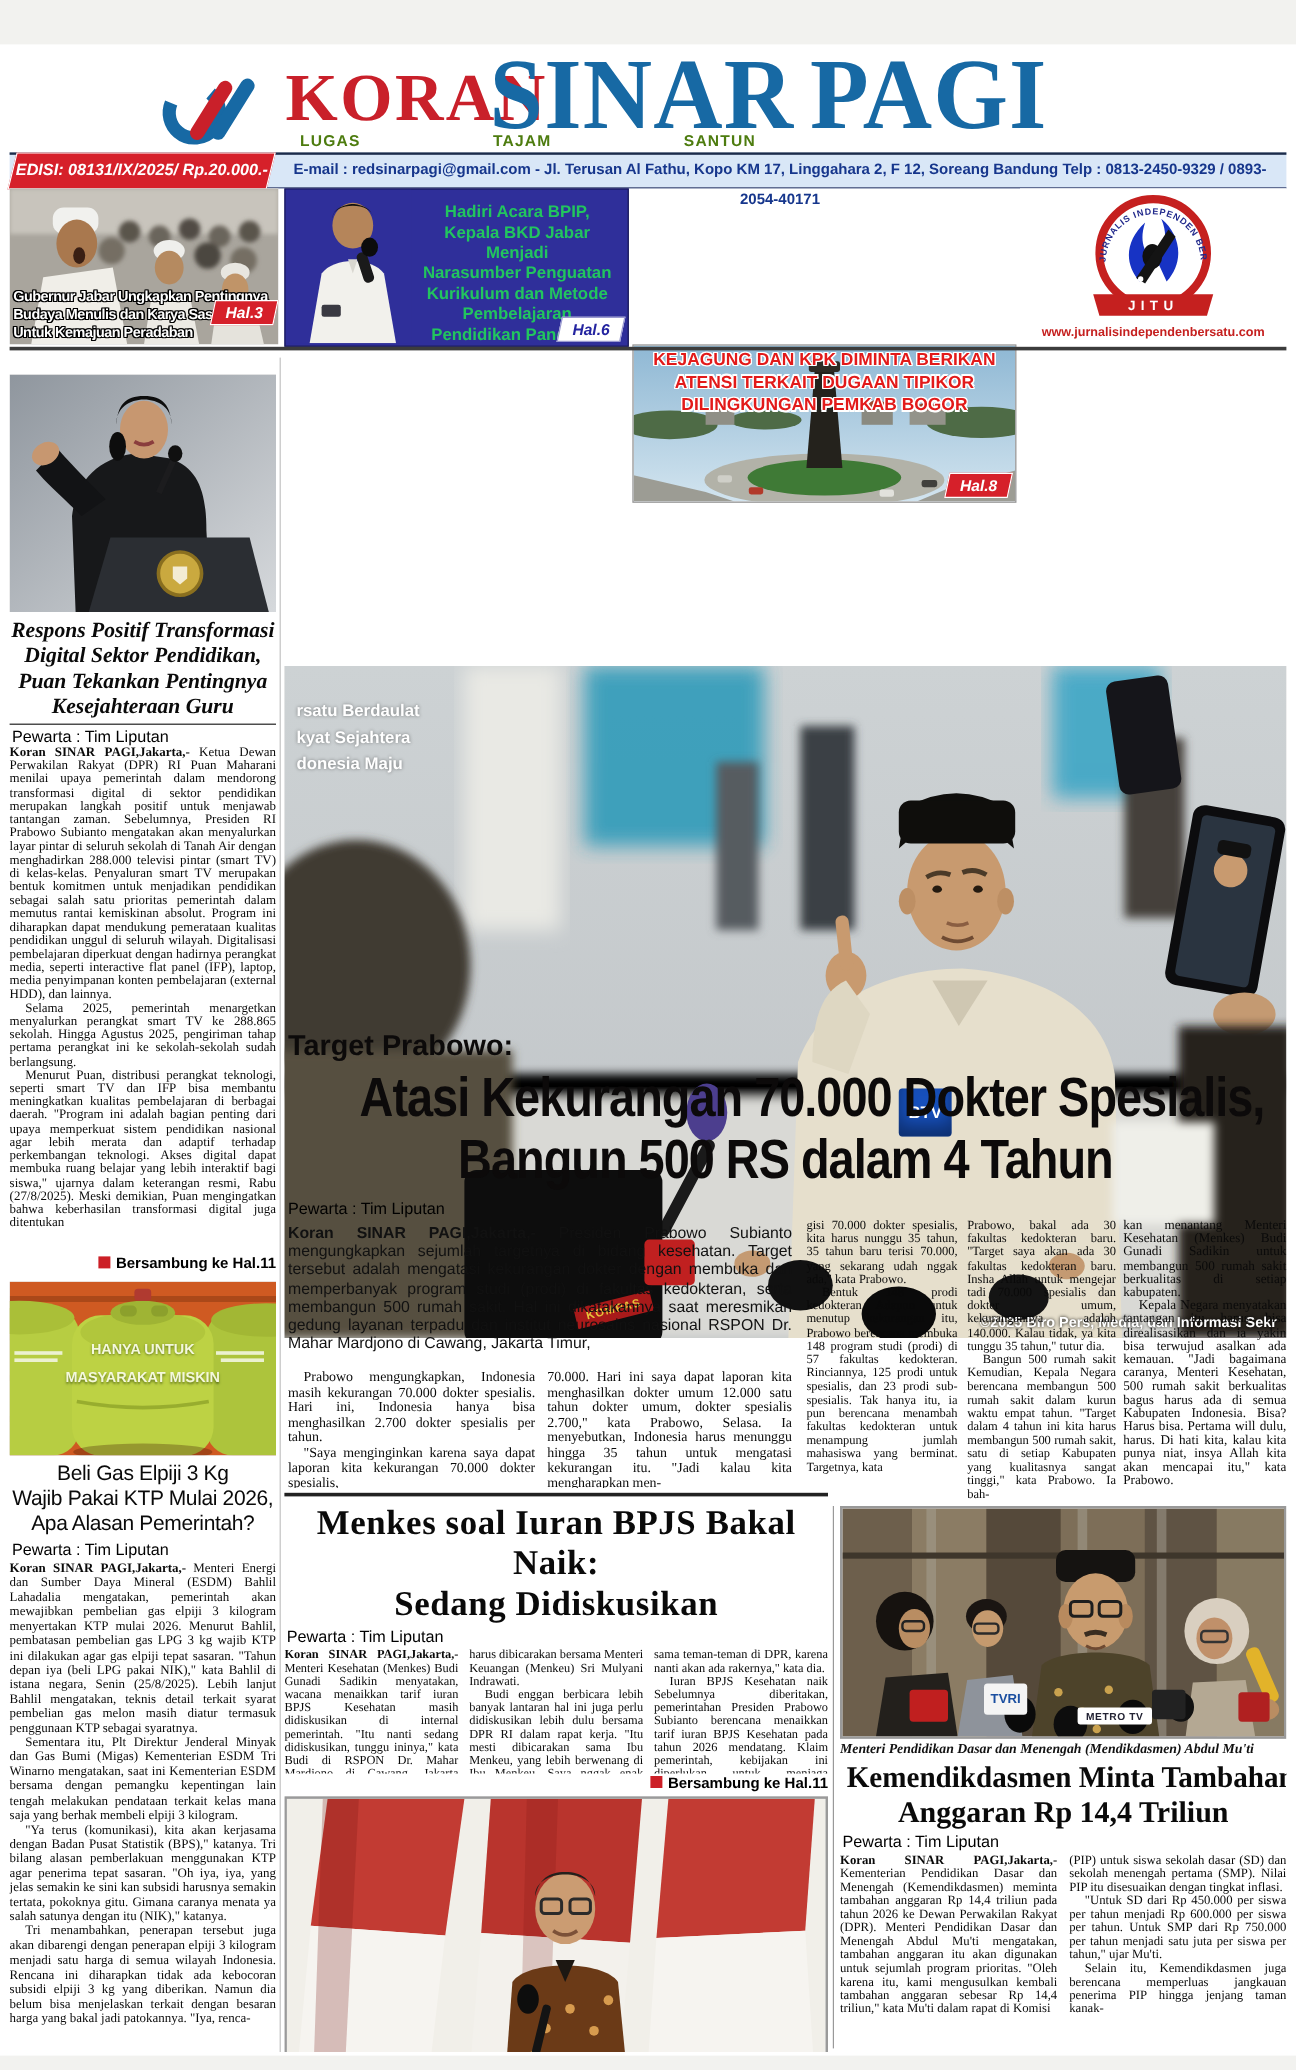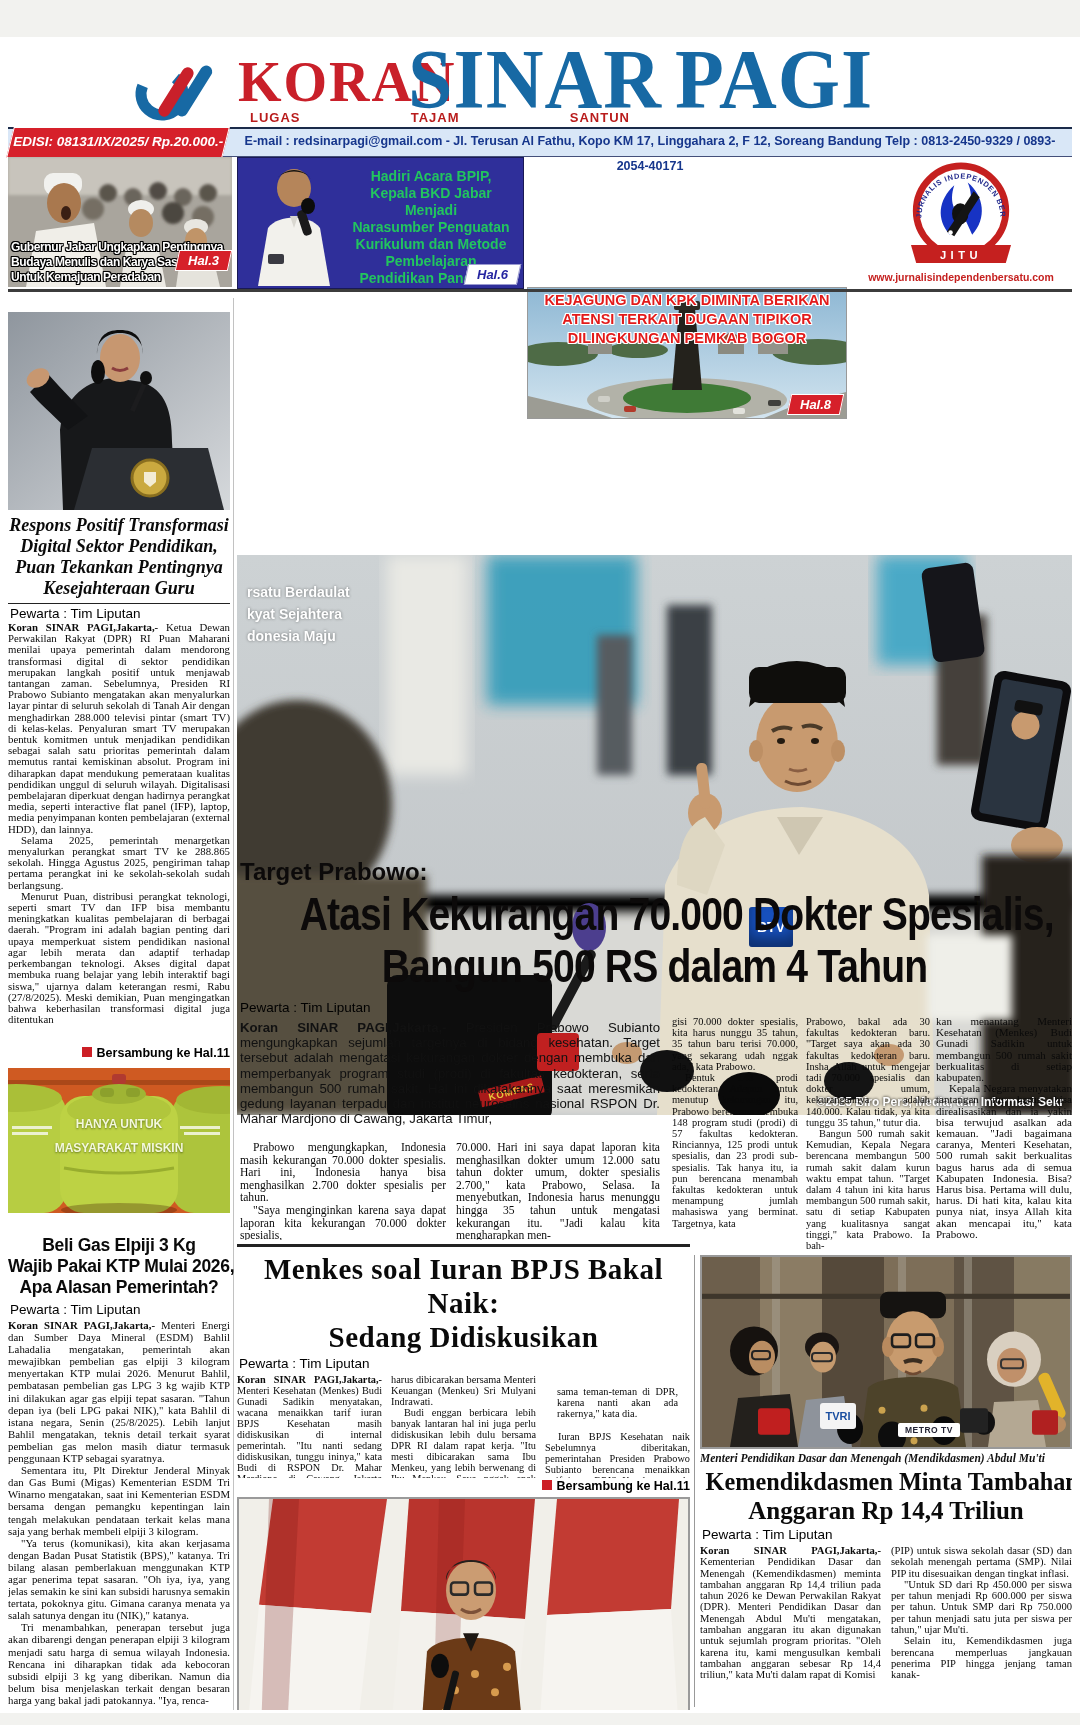--- a/index.html
+++ b/index.html
@@ -34,21 +34,21 @@
   <div class="abs" style="left:0;top:0;width:1080px;height:37px;background:#f2f2ef;"></div>
   <div class="abs" style="left:0;top:1713px;width:1080px;height:12px;background:#f2f2ef;"></div>
 
   <div class="abs" style="left:8px;top:38px;width:1064px;height:88px;">
     <svg class="abs" style="left:120px;top:22px;" width="112" height="64" viewBox="0 0 112 64">
       <circle cx="34" cy="34" r="21" fill="none" stroke="#1769a4" stroke-width="11" stroke-dasharray="92 42" transform="rotate(-50 34 34)"></circle>
       <rect x="42" y="4" width="12" height="56" rx="6" fill="#c9202a" transform="rotate(32 48 32)"></rect>
       <rect x="60" y="2" width="12" height="58" rx="6" fill="#1769a4" transform="rotate(32 66 31)"></rect>
     </svg>
     <div class="abs serif" style="left:230px;top:12px;font-size:56px;font-weight:bold;color:#c9202a;letter-spacing:2px;">KORAN</div>
-    <div class="abs" style="left:242px;top:72px;width:380px;display:flex;justify-content:space-between;font-size:13px;font-weight:bold;color:#b91c1c;letter-spacing:1px;gap:41px;">
+    <div class="abs" style="left:242px;top:72px;width:380px;display:flex;justify-content:space-between;font-size:13px;font-weight:bold;color:#4d7c0f;letter-spacing:1px;gap:41px;">
       <span>LUGAS</span>
       <span>TAJAM</span>
       <span>SANTUN</span>
     </div>
     <div class="abs serif" style="left:400px;top:-6px;font-size:80px;font-weight:bold;color:#1769a4;letter-spacing:1px;word-spacing:-8px;transform:scaleY(1.05);transform-origin:top;">SINAR PAGI</div>
   </div>
 
   <div class="abs" style="left:8px;top:127px;width:1064px;height:27px;background:#d9e7f7;border-top:2px solid #1b2b4a;border-bottom:1px solid #44507a;">
     <div class="abs" style="left:2px;top:-2px;width:214px;height:29px;background:#d6202a;transform:skewX(-14deg);border:1px solid #fff;">
       <div style="transform:skewX(14deg);font:italic bold 13.5px 'Liberation Sans',sans-serif;color:#fff;text-align:center;line-height:27px;">EDISI: 08131/IX/2025/ Rp.20.000.-</div>
@@ -259,21 +259,21 @@
         <rect x="104" y="6" width="14" height="10" rx="3" fill="#b03a30"></rect>
         <path d="M56,100 q55,10 110,0" stroke="#98ad2e" stroke-width="3" fill="none"></path>
         <ellipse cx="111" cy="142" rx="58" ry="7" fill="rgba(60,20,0,0.3)"></ellipse>
       </svg>
       <div class="abs" style="left:0;top:44px;width:100%;text-align:center;color:#f4f8dc;font-weight:bold;font-size:12px;line-height:24px;text-shadow:0 1px 2px rgba(40,60,0,.6);">
         <div>HANYA UNTUK</div>
         <div>MASYARAKAT MISKIN</div>
       </div>
     </div>
 
-    <div class="center" style="font-weight:bold;font-size:17.5px;line-height:21px;padding:22px 0 3px;letter-spacing:-0.3px;color:#0a0a0a;">
+    <div class="center" style="font-weight:normal;font-size:17.5px;line-height:21px;padding:4px 0 3px;letter-spacing:-0.3px;color:#0a0a0a;">
       <div class="nowrap">Beli Gas Elpiji 3 Kg</div>
       <div class="nowrap">Wajib Pakai KTP Mulai 2026,</div>
       <div class="nowrap">Apa Alasan Pemerintah?</div>
     </div>
     <div class="pewarta" style="padding:1px 0 2px 2px;">Pewarta : Tim Liputan</div>
     <div class="bodytxt clip" style="flex:1;font-size:10.8px;line-height:12.1px;">
       <p style="margin:0;"><b>Koran SINAR PAGI,Jakarta,-</b><span> Menteri Energi dan Sumber Daya Mineral (ESDM) Bahlil Lahadalia mengatakan, pemerintah akan mewajibkan pembelian gas elpiji 3 kilogram menyertakan KTP mulai 2026. Menurut Bahlil, pembatasan pembelian gas LPG 3 kg wajib KTP ini dilakukan agar gas elpiji tepat sasaran. "Tahun depan iya (beli LPG pakai NIK)," kata Bahlil di istana negara, Senin (25/8/2025). Lebih lanjut Bahlil mengatakan, teknis detail terkait syarat pembelian gas melon masih diatur termasuk penggunaan KTP sebagai syaratnya.</span></p>
       <p class="ind" style="margin:0;">Sementara itu, Plt Direktur Jenderal Minyak dan Gas Bumi (Migas) Kementerian ESDM Tri Winarno mengatakan, saat ini Kementerian ESDM bersama dengan pemangku kepentingan lain tengah melakukan pendataan terkait kelas mana saja yang berhak membeli elpiji 3 kilogram.</p>
       <p class="ind" style="margin:0;">"Ya terus (komunikasi), kita akan kerjasama dengan Badan Pusat Statistik (BPS)," katanya. Tri bilang alasan pemberlakuan menggunakan KTP agar penerima tepat sasaran. "Oh iya, iya, yang jelas semakin ke sini kan subsidi harusnya semakin tertata, pokoknya gitu. Gimana caranya menata ya salah satunya dengan itu (NIK)," katanya.</p>
       <p class="ind" style="margin:0;">Tri menambahkan, penerapan tersebut juga akan dibarengi dengan penerapan elpiji 3 kilogram menjadi satu harga di semua wilayah Indonesia. Rencana ini diharapkan tidak ada kebocoran subsidi elpiji 3 kg yang diberikan. Namun dia belum bisa menjelaskan terkait dengan besaran harga yang bakal jadi patokannya. "Iya, renca-</p>
@@ -394,21 +394,21 @@
     <div class="pewarta" style="padding:2px 0 0 2px;">Pewarta : Tim Liputan</div>
     <div style="display:flex;gap:9px;margin-top:3px;height:104px;">
       <div class="bodytxt clip" style="flex:1;font-size:10.3px;line-height:11px;">
         <p style="margin:0;"><b>Koran SINAR PAGI,Jakarta,-</b><span> Menteri Kesehatan (Menkes) Budi Gunadi Sadikin menyatakan, wacana menaikkan tarif iuran BPJS Kesehatan masih didiskusikan di internal pemerintah. "Itu nanti sedang didiskusikan, tunggu ininya," kata Budi di RSPON Dr. Mahar Mardjono di Cawang, Jakarta Timur, Selasa (26/8/2025). Ia menyampaikan, kenaikan ini juga</span></p>
       </div>
       <div class="bodytxt clip" style="flex:1;font-size:10.3px;line-height:11px;">
         <p style="margin:0;">harus dibicarakan bersama Menteri Keuangan (Menkeu) Sri Mulyani Indrawati.</p>
         <p class="ind" style="margin:0;">Budi enggan berbicara lebih banyak lantaran hal ini juga perlu didiskusikan lebih dulu bersama DPR RI dalam rapat kerja. "Itu mesti dibicarakan sama Ibu Menkeu, yang lebih berwenang di Ibu Menkeu. Saya nggak enak melampaui, kan mesti juga diselesaikan</p>
       </div>
       <div class="bodytxt clip" style="flex:1;font-size:10.3px;line-height:11px;">
-        <p style="margin:12px;">sama teman-teman di DPR, karena nanti akan ada rakernya," kata dia.</p>
+        <p style="margin:0;">sama teman-teman di DPR, karena nanti akan ada rakernya," kata dia.</p>
         <p class="ind" style="margin:0;">Iuran BPJS Kesehatan naik Sebelumnya diberitakan, pemerintahan Presiden Prabowo Subianto berencana menaikkan tarif iuran BPJS Kesehatan pada tahun 2026 mendatang. Klaim pemerintah, kebijakan ini diperlukan untuk menjaga keberlanjutan program</p>
       </div>
     </div>
     <div class="bers" style="margin-top:1px;">
       <span class="redsq"></span><span>Bersambung ke Hal.11</span>
     </div>
     <div class="ph" style="height:234px;margin-top:4px;border:2px solid #9a9a9a;">
       <svg viewBox="0 0 449 230" preserveAspectRatio="none">
         <rect width="449" height="230" fill="#f1efe9"></rect>
         <g>

